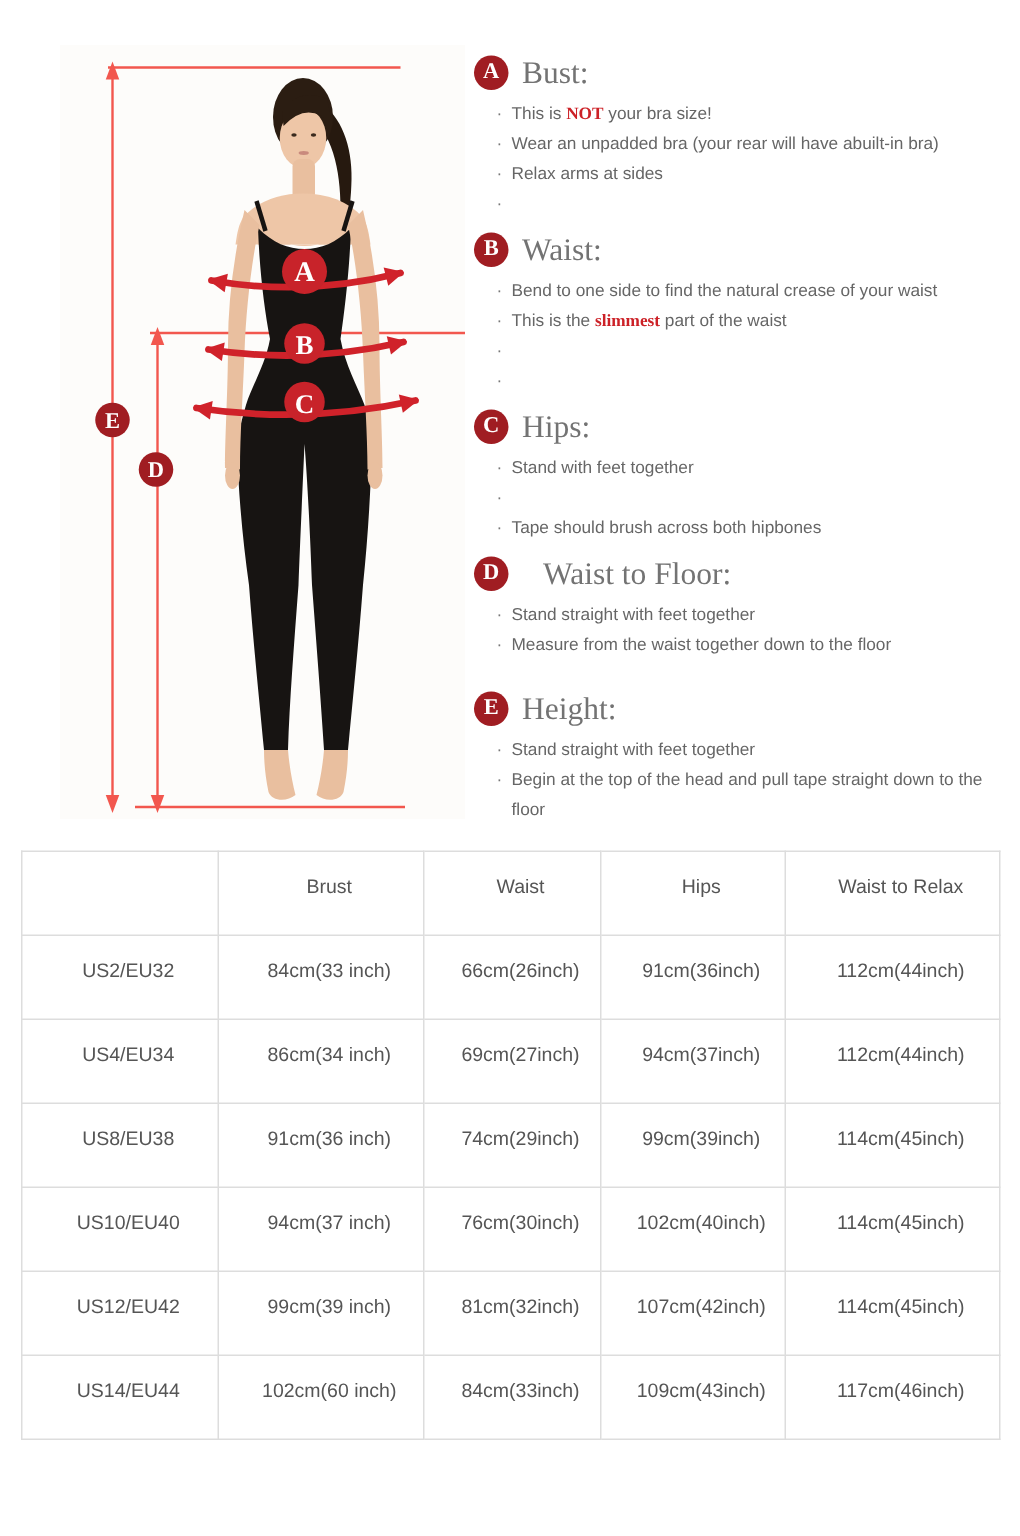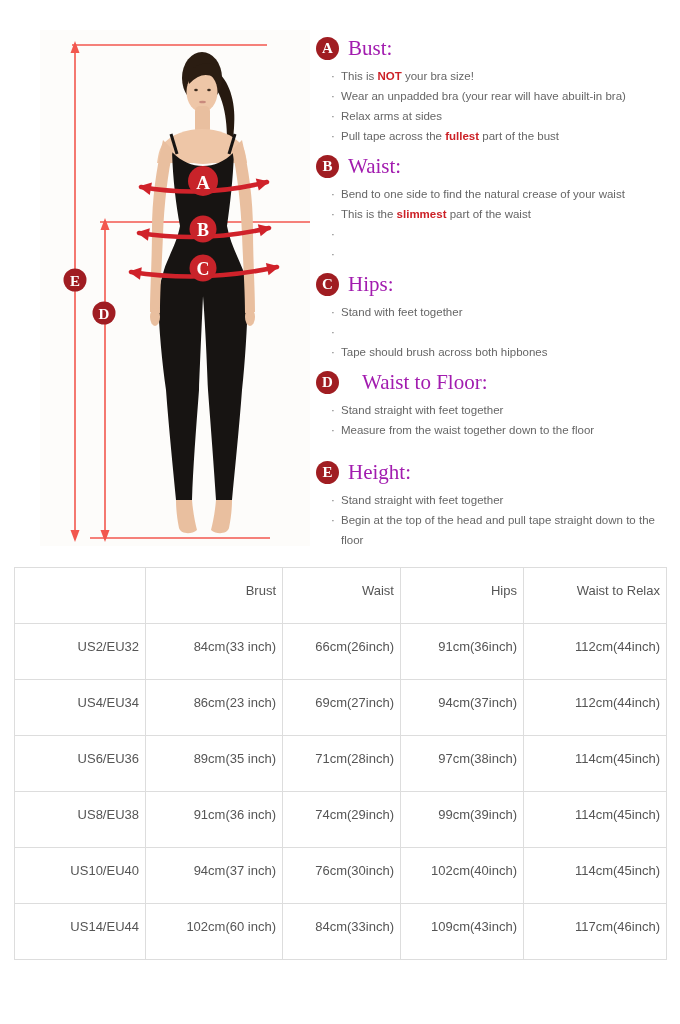--- a/index.html
+++ b/index.html
@@ -11,31 +11,31 @@
   .info-col{position:absolute;left:316px;top:36px;width:356px;}
   .sec{margin-bottom:8px;}
   .sec:nth-child(2){margin-top:4px;}
   .sec:nth-child(3){margin-top:1px;}
   .sec:nth-child(4){margin-top:6px;}
   .sec:nth-child(5){margin-top:20px;}
   .sec-head{display:flex;align-items:center;margin-bottom:5px;}
   .badge{width:23px;height:23px;border-radius:50%;background:#a01d22;color:#fff;
          font-family:"Liberation Serif",serif;font-weight:bold;font-size:15px;
          display:flex;align-items:center;justify-content:center;margin-right:9px;flex:none;}
-  .sec-title{font-family:"Liberation Serif",serif;font-size:21px;color:#a21caf;}
+  .sec-title{font-family:"Liberation Serif",serif;font-size:21px;color:#737373;}
   .sec.indent .sec-title{margin-left:14px;}
   .bullets{list-style:none;margin:0;padding:0 0 0 15px;}
   .bullets li{display:flex;font-size:11.5px;color:#666;line-height:20px;}
   .bullets .dot{width:10px;flex:none;color:#777;}
-  .btext .hl{color:#cc2127;font-weight:bold;}
+  .btext .hl{color:#cc2127;font-weight:bold;font-family:Liberation Serif, serif;}
   
   .size-table{position:absolute;left:14px;top:567px;width:652px;border-collapse:collapse;
               table-layout:fixed;}
   .size-table th,.size-table td{border:1px solid #dddddd;font-size:13px;color:#555;
-              font-weight:normal;text-align:right;vertical-align:top;
+              font-weight:normal;text-align:center;vertical-align:top;
               padding:15px 6px 0 17px;height:56px;box-sizing:border-box;
               white-space:nowrap;overflow:hidden;}
 </style>
 </head>
 <body>
 
 <div class="page">
 
   <div class="figure-area">
     <svg width="320" height="565" viewBox="0 0 320 565" xmlns="http://www.w3.org/2000/svg">
@@ -139,21 +139,20 @@
           <li>
             <span class="dot">·</span>
             <span class="btext"><span>Wear an unpadded bra (your rear will have abuilt-in bra)</span></span>
           </li>
           <li>
             <span class="dot">·</span>
             <span class="btext"><span>Relax arms at sides</span></span>
           </li>
           <li>
             <span class="dot">·</span>
-            <span class="btext"><span>Pull tape across the </span><span class="hl">fullest</span><span> part of the bust</span></span>
           </li>
         </ul>
       </div>
       <div class="sec">
         <div class="sec-head">
           <span class="badge">B</span>
           <span class="sec-title">Waist:</span>
         </div>
         <ul class="bullets">
           <li>
@@ -245,47 +244,47 @@
     <tbody>
         <tr>
           <td>US2/EU32</td>
           <td>84cm(33 inch)</td>
           <td>66cm(26inch)</td>
           <td>91cm(36inch)</td>
           <td>112cm(44inch)</td>
         </tr>
         <tr>
           <td>US4/EU34</td>
-          <td>86cm(23 inch)</td>
+          <td>86cm(34 inch)</td>
           <td>69cm(27inch)</td>
           <td>94cm(37inch)</td>
           <td>112cm(44inch)</td>
-        </tr>
-        <tr>
-          <td>US6/EU36</td>
-          <td>89cm(35 inch)</td>
-          <td>71cm(28inch)</td>
-          <td>97cm(38inch)</td>
-          <td>114cm(45inch)</td>
         </tr>
         <tr>
           <td>US8/EU38</td>
           <td>91cm(36 inch)</td>
           <td>74cm(29inch)</td>
           <td>99cm(39inch)</td>
           <td>114cm(45inch)</td>
         </tr>
         <tr>
           <td>US10/EU40</td>
           <td>94cm(37 inch)</td>
           <td>76cm(30inch)</td>
           <td>102cm(40inch)</td>
           <td>114cm(45inch)</td>
         </tr>
         <tr>
+          <td>US12/EU42</td>
+          <td>99cm(39 inch)</td>
+          <td>81cm(32inch)</td>
+          <td>107cm(42inch)</td>
+          <td>114cm(45inch)</td>
+        </tr>
+        <tr>
           <td>US14/EU44</td>
           <td>102cm(60 inch)</td>
           <td>84cm(33inch)</td>
           <td>109cm(43inch)</td>
           <td>117cm(46inch)</td>
         </tr>
       </tbody>
   </table>
 
 </div>

